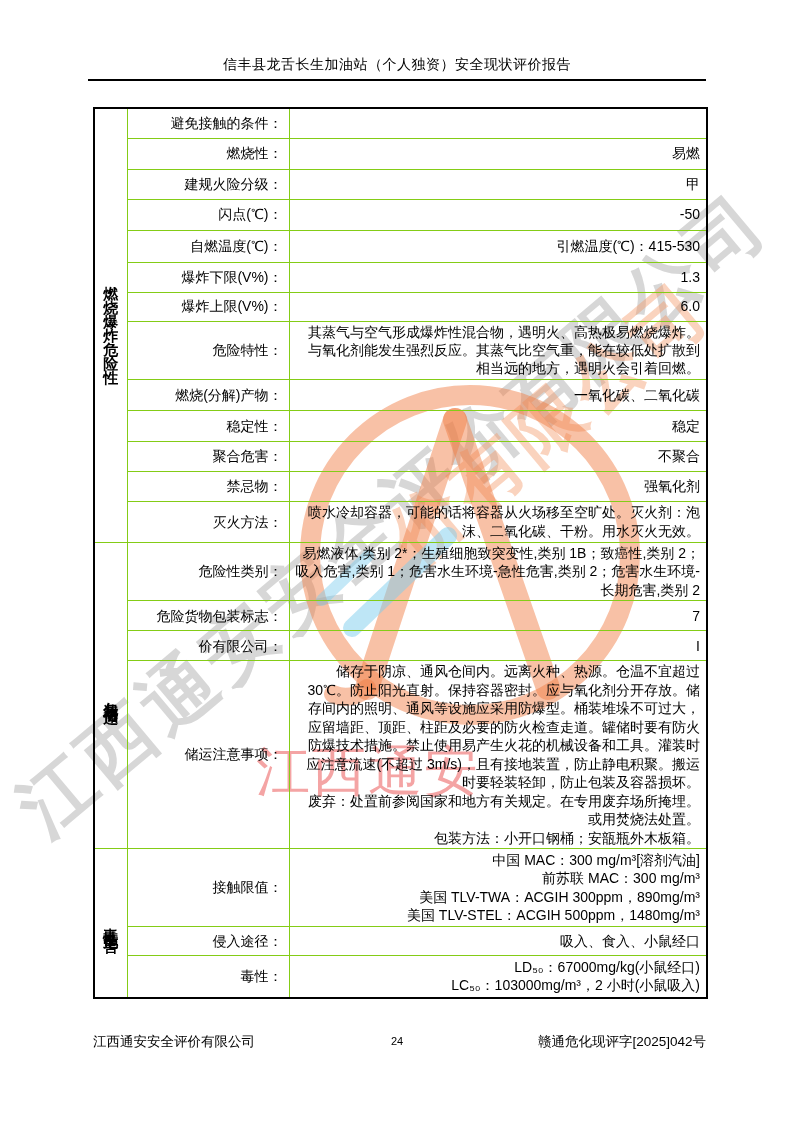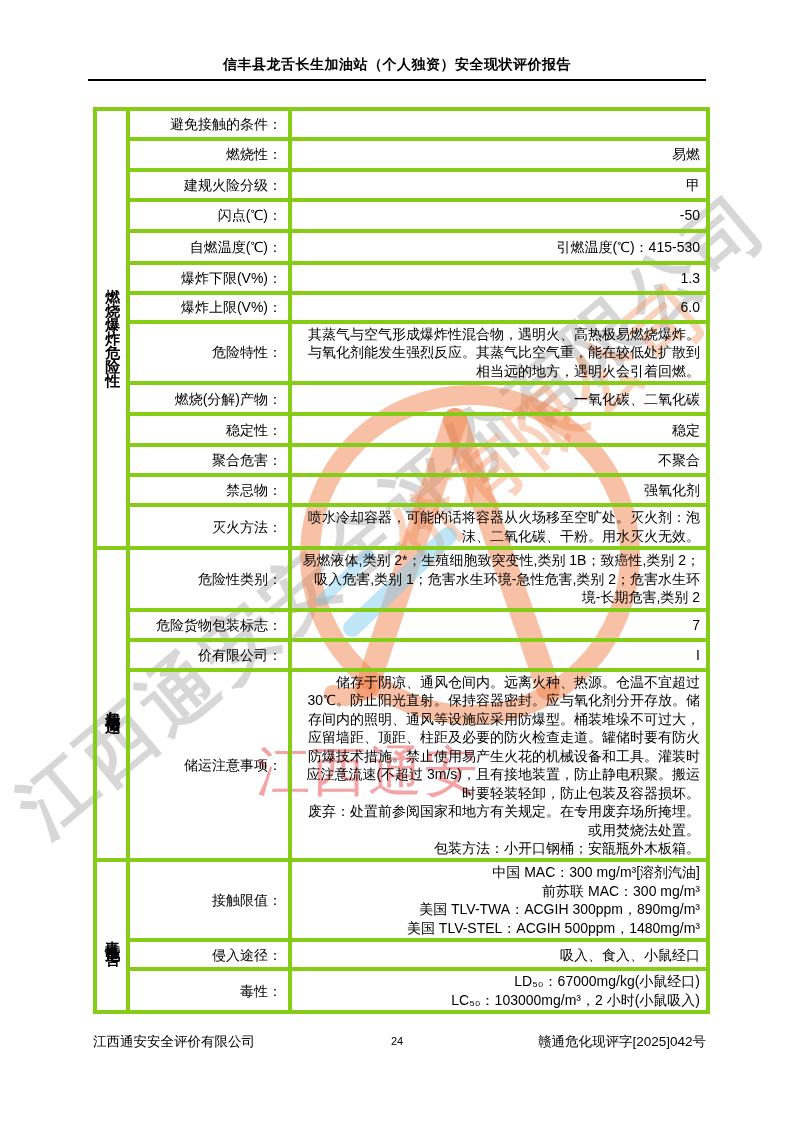--- a/index.html
+++ b/index.html
@@ -15,26 +15,26 @@
   .wm-orange{left:400px;top:500px;font-size:72px;letter-spacing:6px;
            color:rgba(243,150,100,0.42);transform:rotate(-40deg);}
   .wm-red{position:absolute;left:256px;top:736px;font-size:54px;font-weight:normal;
            letter-spacing:2px;color:rgba(235,90,90,0.55);white-space:nowrap;}
   .wm-blue-ta{position:absolute;left:398px;top:578px;font-size:84px;font-weight:bold;
            color:rgba(125,205,238,0.6);letter-spacing:-4px;}
   .wm-svg{position:absolute;left:0;top:0;}
   
   .content{position:relative;z-index:1;}
   .doc-header{position:absolute;left:88px;top:56px;width:618px;text-align:center;
-           font-size:14px;font-weight:700;letter-spacing:0.5px;}
+           font-size:14px;font-weight:400;letter-spacing:0.5px;}
   .doc-header-rule{position:absolute;left:88px;top:79px;width:618px;height:0;
            border-top:2px solid #000;}
   table.msds{position:absolute;left:93px;top:107px;border-collapse:collapse;
            table-layout:fixed;width:613px;border:2px solid #000;}
-  table.msds td{border:4px solid #84cc16;font-size:14px;line-height:1.32;
+  table.msds td{border:1px solid #84cc16;font-size:14px;line-height:1.32;
            vertical-align:middle;padding:1px 6px;background:transparent;}
   td.sec{width:33px;padding:0;text-align:center;}
   td.sec span{writing-mode:vertical-lr;text-orientation:upright;
            font-weight:bold;font-size:15px;display:inline-block;}
   td.sec.sp1 span{letter-spacing:14px;}
   td.sec.sp2 span{letter-spacing:2px;}
   td.sec.sp3 span{letter-spacing:3px;}
   td.lbl{width:162px;text-align:right;padding-right:7px;}
   td.val{width:418px;text-align:right;padding-left:8px;white-space:pre-wrap;}
   .doc-footer{position:absolute;left:88px;top:1033px;width:618px;font-size:13.5px;}

